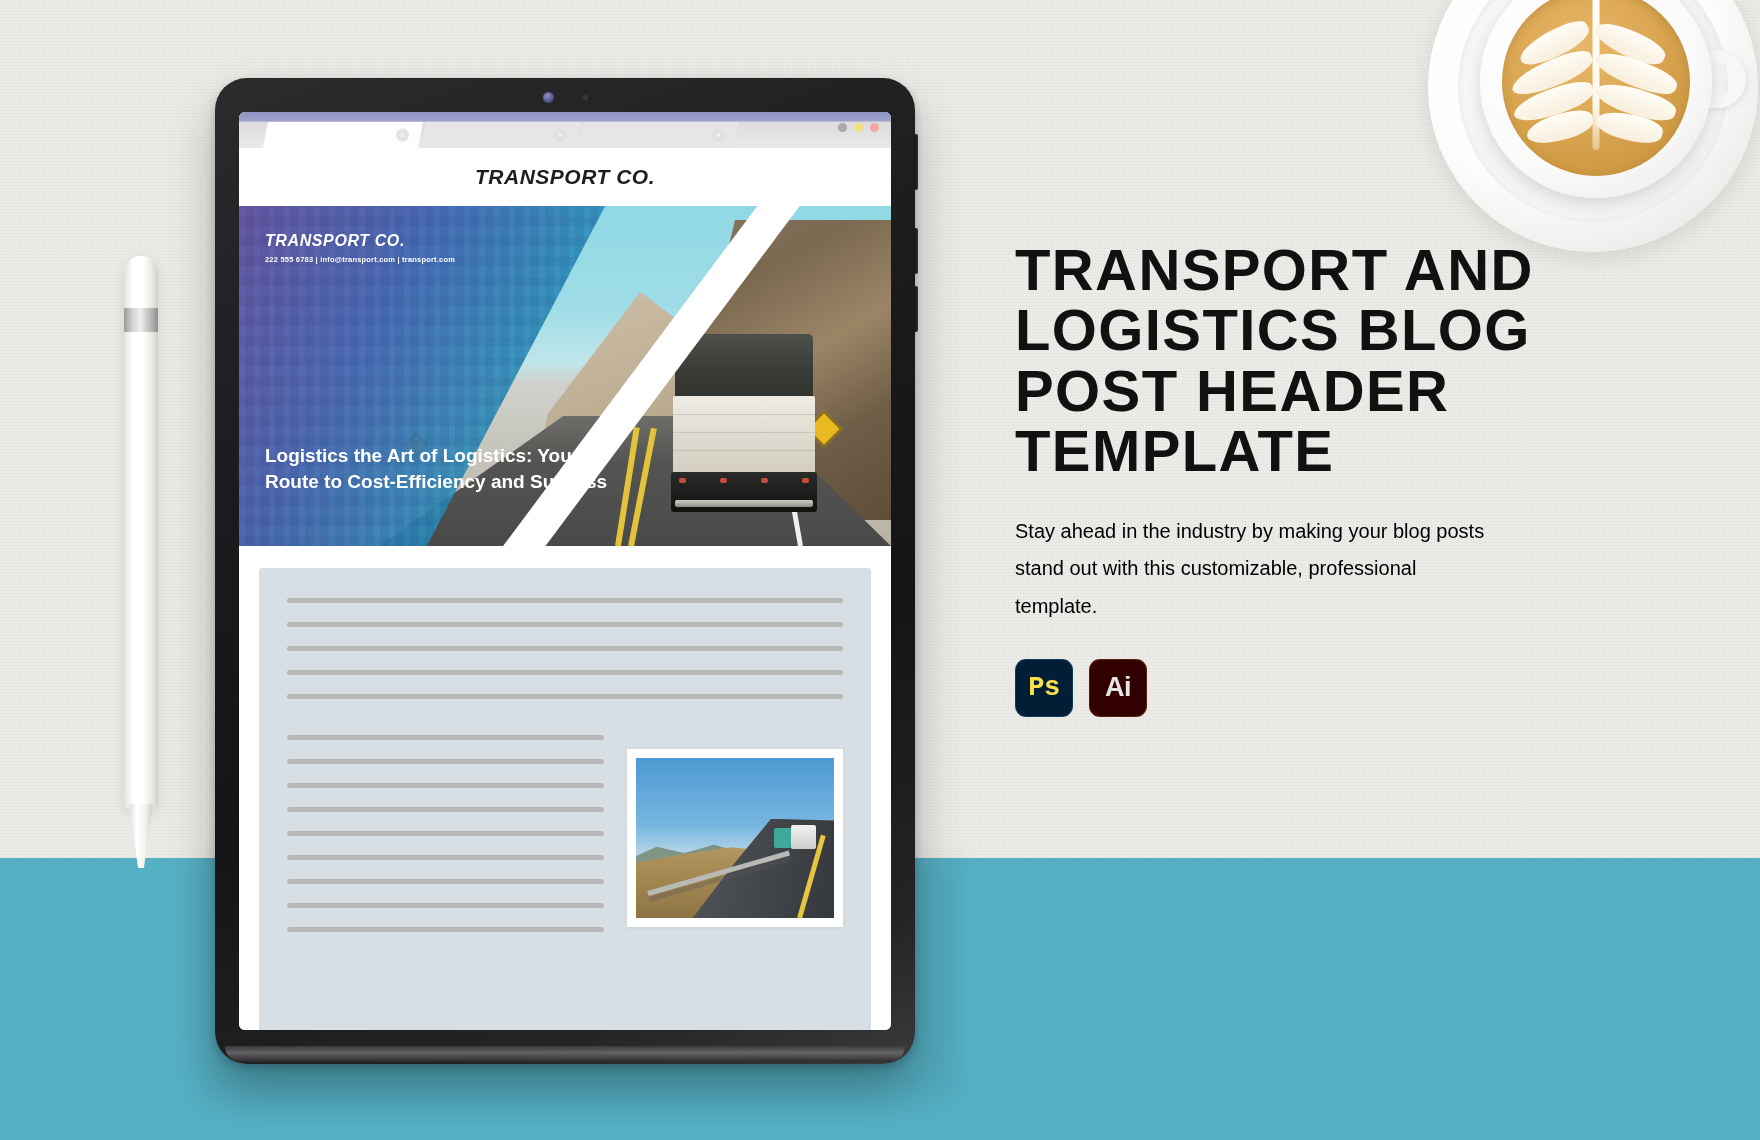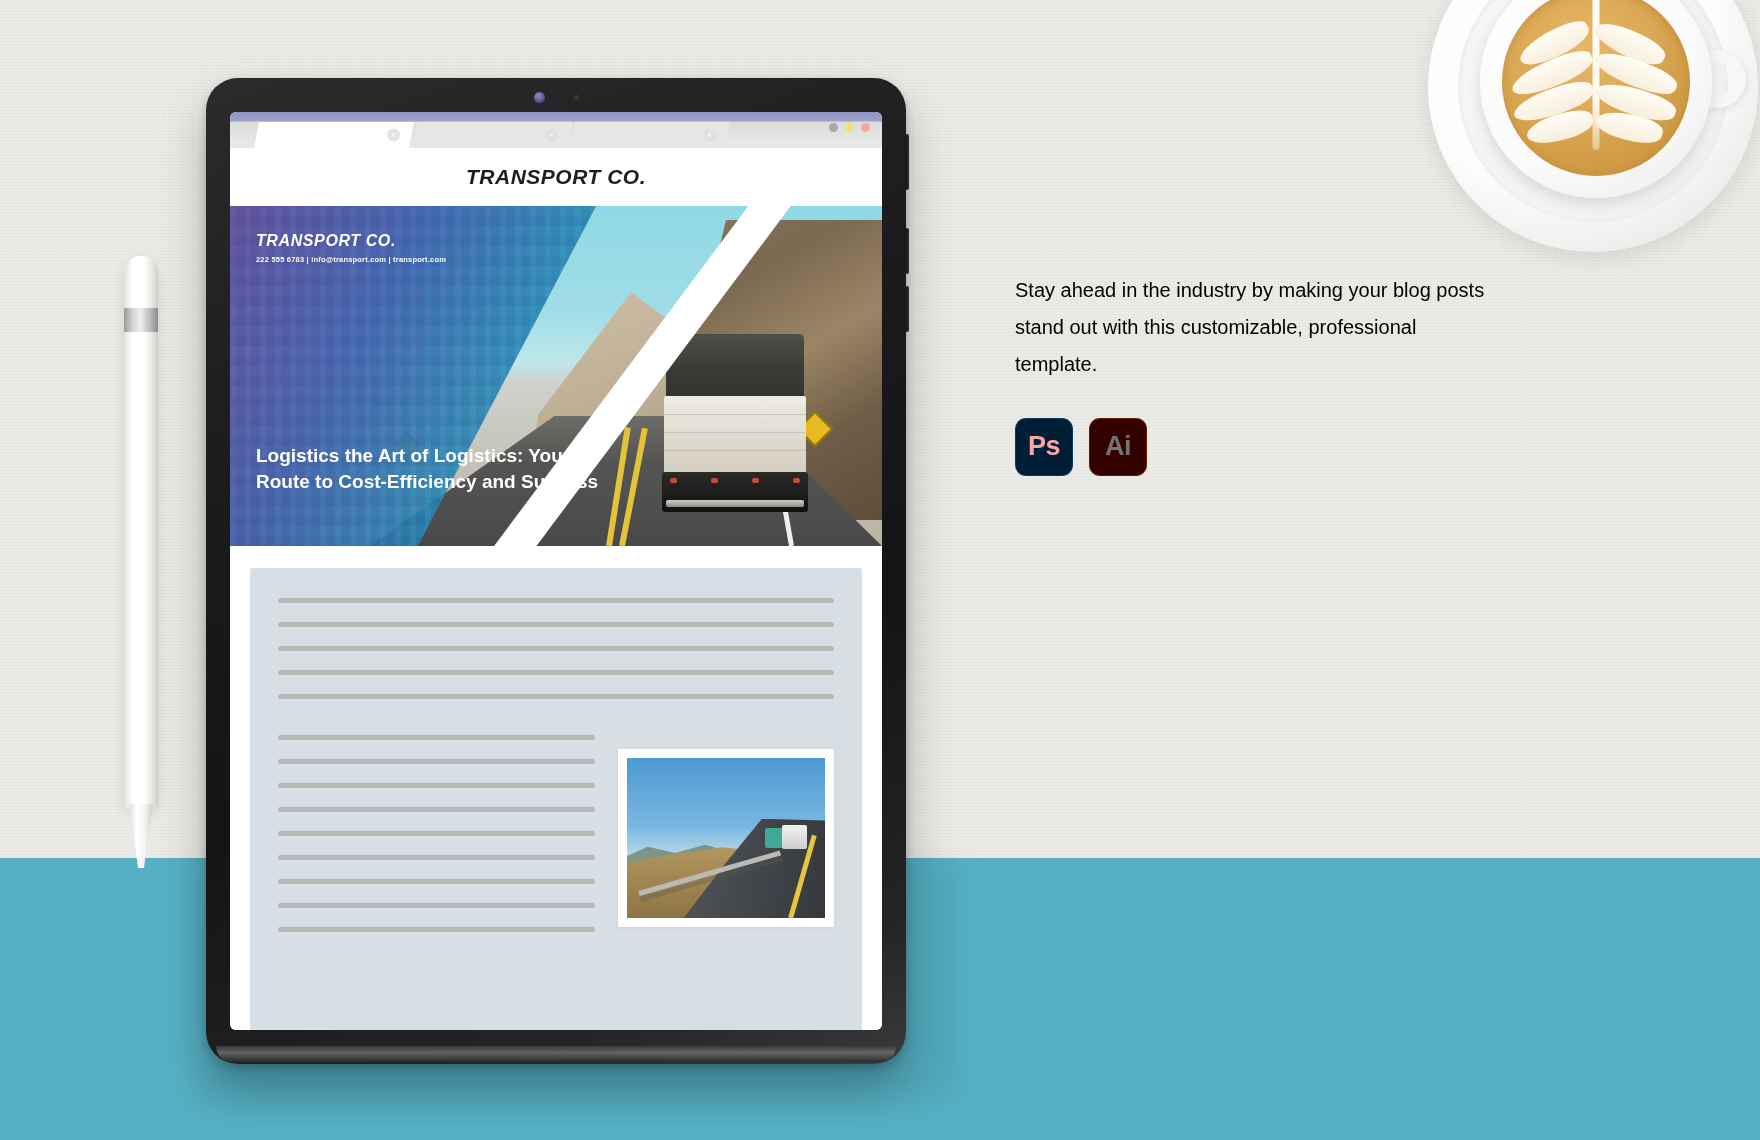--- a/index.html
+++ b/index.html
@@ -88,21 +88,21 @@
   }
   .pencil-tip {
     position: absolute; left: 5px; top: 548px; width: 24px; height: 64px;
     background: linear-gradient(90deg, #dedddb 0%, #ffffff 32%, #f4f3f1 66%, #cfcecb 100%);
     clip-path: polygon(0% 0%, 100% 0%, 62% 100%, 38% 100%);
     border-radius: 0 0 8px 8px;
   }
 
   
   .tablet {
-    position: absolute; left: 206px; top: 78px; width: 700px; height: 986px;
+    position: absolute; left: 215px; top: 78px; width: 700px; height: 986px;
     border-radius: 32px;
     background: linear-gradient(160deg, #2b2b2d 0%, #1b1b1d 34%, #141416 62%, #242426 88%, #3a3a3c 100%);
     box-shadow: 0 26px 48px rgba(0,0,0,.26), 0 4px 10px rgba(0,0,0,.2);
     padding: 34px 24px;
   }
   .tablet-bottom-edge {
     position: absolute; left: 10px; right: 10px; bottom: 2px; height: 16px;
     border-radius: 0 0 28px 28px;
     background: linear-gradient(#3c3c3e, #6a6a6c 42%, #2a2a2c 100%);
     opacity: .9;
@@ -307,22 +307,22 @@
   .desc {
     margin-top: 32px; font-size: 20px; line-height: 1.86; color: #000000; font-weight: 400;
     max-width: 470px;
   }
   .badges { margin-top: 34px; display: flex; gap: 16px; }
   .badge {
     width: 58px; height: 58px; border-radius: 11px;
     display: flex; align-items: center; justify-content: center;
     font-size: 27px; font-weight: 700; letter-spacing: -.5px;
   }
-  .badge.ps { background: #001e36; color: #fca5a5; border: 1.5px solid #31a8ff33; }
-  .badge.ai { background: #330000; color: #737373; border: 1.5px solid #ff9a0033; }
+  .badge.ps { background: #001e36; color: #fde047; border: 1.5px solid #31a8ff33; font-family: Liberation Mono, monospace; }
+  .badge.ai { background: #330000; color: #e5e5e5; border: 1.5px solid #ff9a0033; }
 </style>
 </head>
 <body>
 
 <div id="scene">
   <div class="bg-paper"></div>
   <div class="desk-band"></div>
   <div class="desk-shadow"></div>
 
   <div class="coffee">
@@ -450,19 +450,20 @@
             <div class="line"></div>
             <div class="line"></div>
           </div>
         </div>
       </div>
 
     </div>
   </div>
 
   <div class="right-col">
+    <div class="big-title">TRANSPORT AND LOGISTICS BLOG POST HEADER TEMPLATE</div>
     <div class="desc">Stay ahead in the industry by making your blog posts stand out with this customizable, professional template.</div>
     <div class="badges">
       <div class="badge ps">Ps</div>
       <div class="badge ai">Ai</div>
     </div>
   </div>
 </div>
 
 </body></html>

